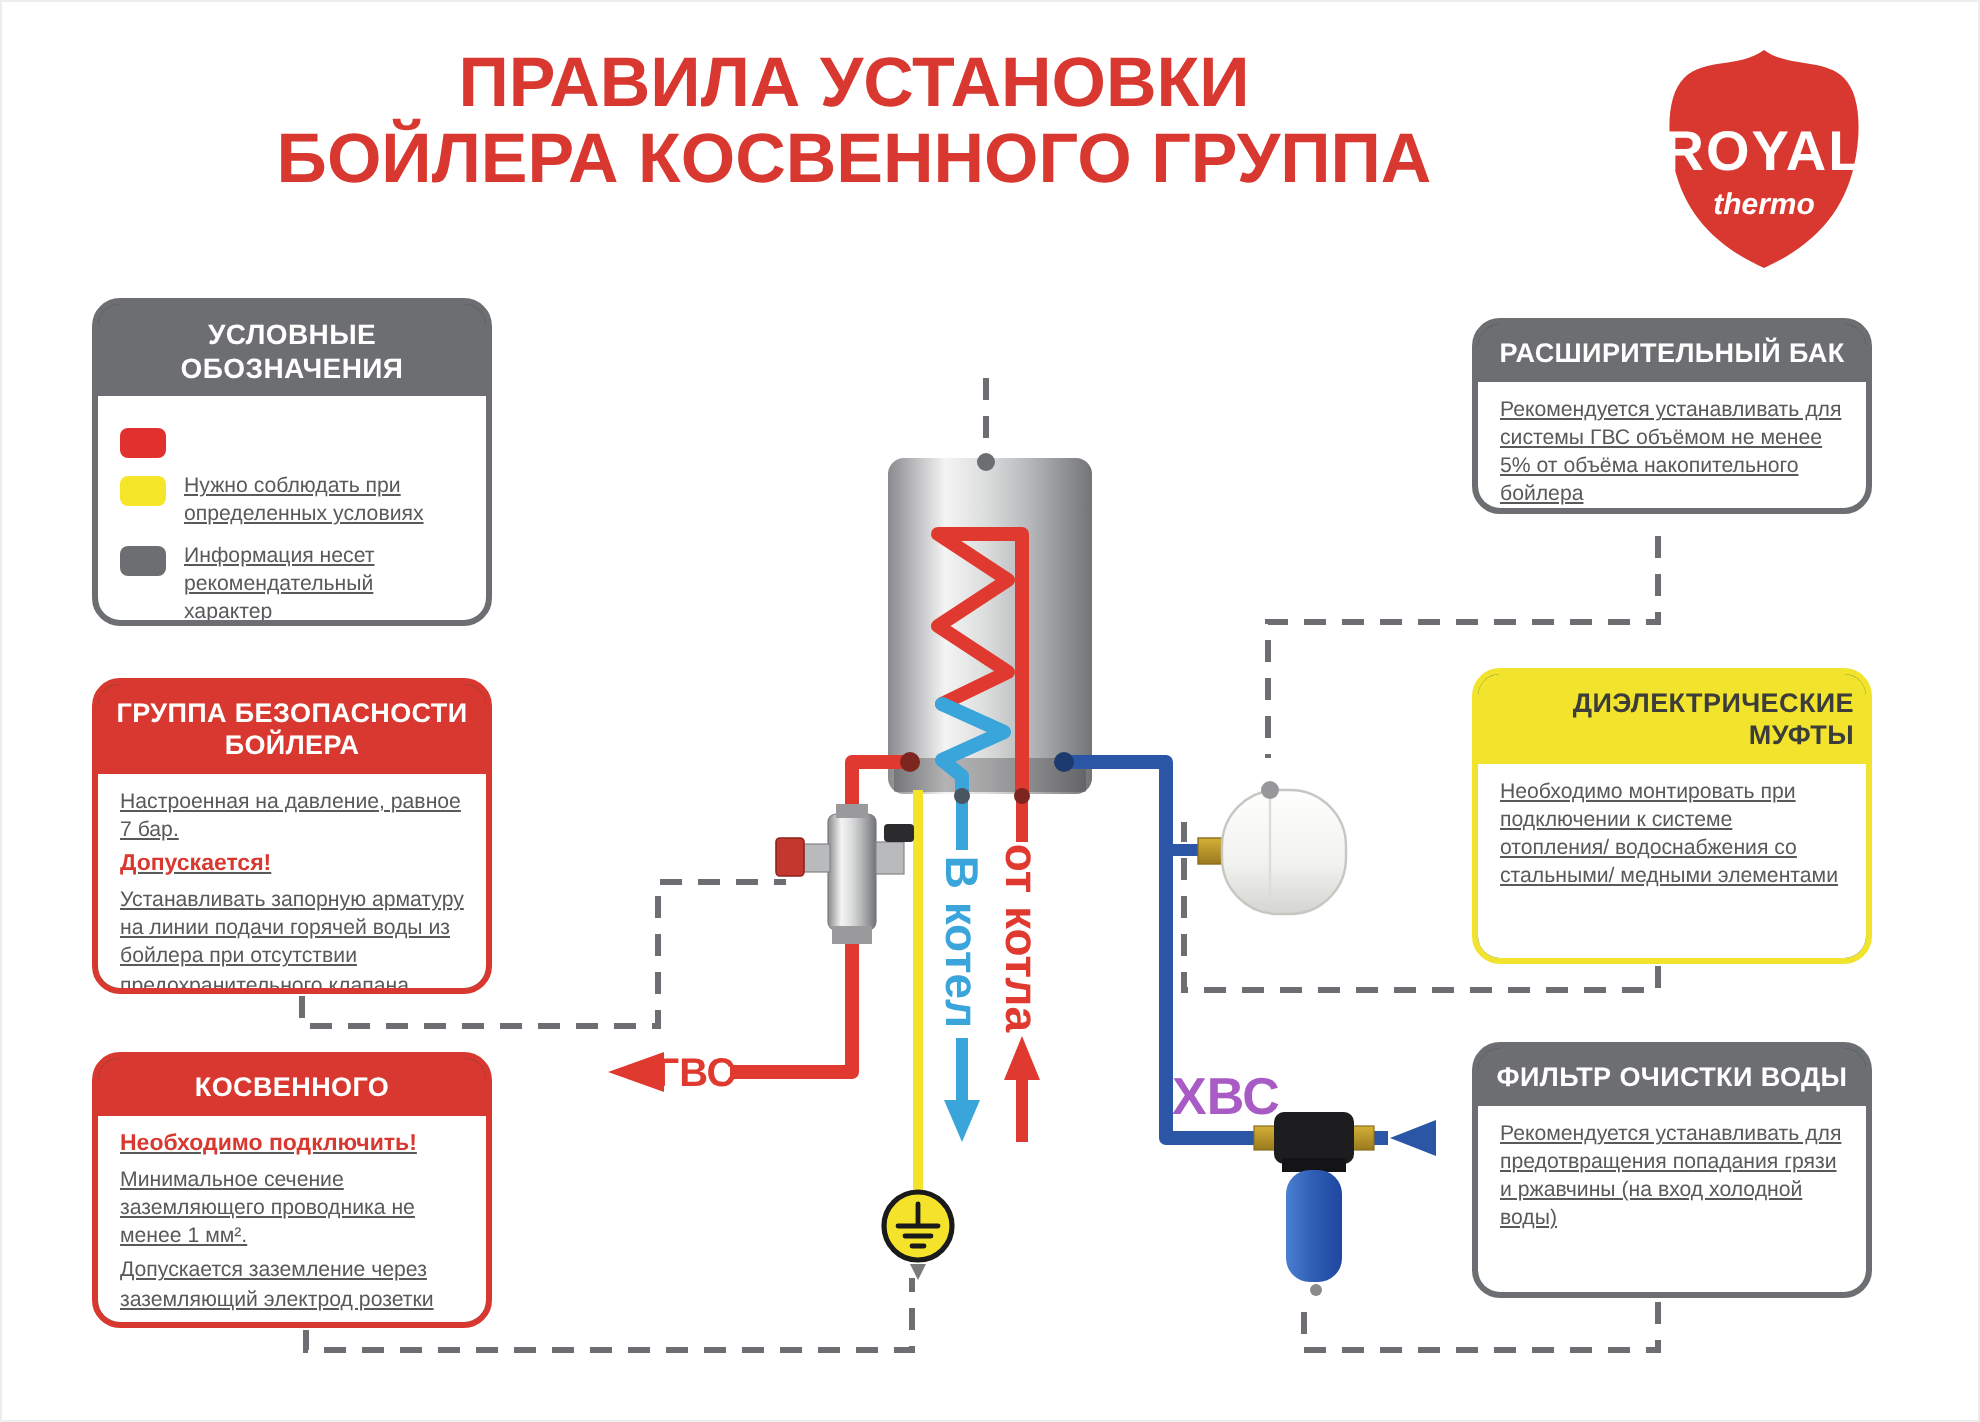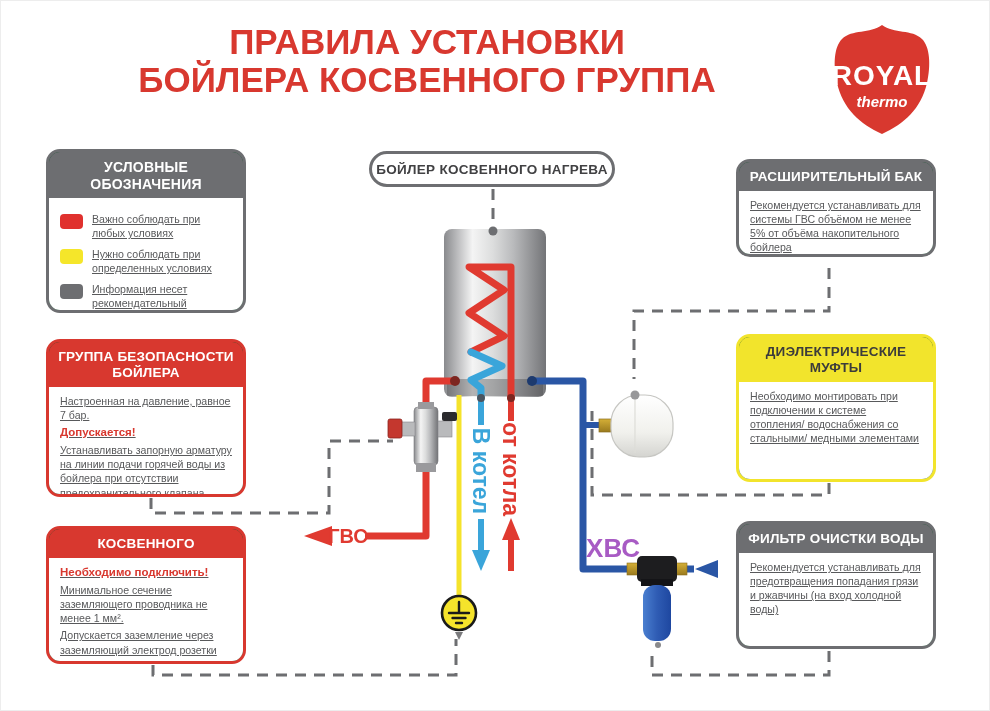--- a/index.html
+++ b/index.html
@@ -9,21 +9,21 @@
   .title{position:absolute;top:22px;left:0;width:852px;text-align:center;color:#d8382f;
          font-weight:bold;font-size:35px;line-height:1.08;letter-spacing:0;}
   
   .box{position:absolute;width:200px;border:3px solid;border-radius:14px;background:#14532d;
        display:flex;flex-direction:column;overflow:hidden;box-sizing:border-box;z-index:2;}
   .box .hd{font-weight:bold;text-align:center;padding:7px 6px 6px;font-size:13.5px;line-height:1.18;letter-spacing:.2px;}
   .box .bd{padding:7px 11px;font-size:10.6px;line-height:1.33;color:#58595b;background:#fff;flex:1;text-decoration:underline;}
   .box .bd p{margin:0 0 3px 0;}
   .gray{border-color:#6d6e71}.gray .hd{background:#6d6e71;color:#fff;}
   .red{border-color:#d8382f}.red .hd{background:#d8382f;color:#fff;}
-  .yellow{border-color:#f2e42c}.yellow .hd{background:#f2e42c;color:#3c3c3b;}
+  .yellow{border-color:#f2e42c}.yellow .hd{background:#f2e42c;color:#3c3c3b;text-align:right;}
   .warn{color:#d8382f;font-weight:bold;font-size:11.5px;}
   
   .lg-row{display:flex;gap:9px;align-items:flex-start;margin:7px 0;}
   .sw{width:23px;height:15px;border-radius:4px;flex:none;margin-top:2px;}
   .sw-red{background:#e0312e}.sw-yellow{background:#f5e62a}.sw-gray{background:#6d6e71}
   
   #legend-box{left:45px;top:148px;height:164px;}
   #safety-box{left:45px;top:338px;height:158px;}
   #ground-box{left:45px;top:525px;height:138px;}
   #tank-box{left:735px;top:148px;height:98px;margin-top:10px;}
@@ -159,28 +159,26 @@
 
     <g>
       <circle cx="492" cy="230" r="4.5" fill="#6d6e71"></circle>
       <circle cx="454" cy="380" r="5" fill="#7d2620"></circle>
       <circle cx="531" cy="380" r="5" fill="#1d3a6e"></circle>
       <circle cx="480" cy="397" r="4" fill="#4a5560"></circle>
       <circle cx="510" cy="397" r="4" fill="#7d2620"></circle>
     </g>
   </svg>
 
-  <div class="pill">БОЙЛЕР КОСВЕННОГО НАГРЕВА</div>
 
   <div class="box gray" id="legend-box">
     <div class="hd" style="font-size:14px">УСЛОВНЫЕ ОБОЗНАЧЕНИЯ</div>
     <div class="bd">
       <div class="lg-row">
         <span class="sw sw-red"></span>
-        <span>Важно соблюдать при любых условиях</span>
       </div>
       <div class="lg-row">
         <span class="sw sw-yellow"></span>
         <span>Нужно соблюдать при определенных условиях</span>
       </div>
       <div class="lg-row">
         <span class="sw sw-gray"></span>
         <span>Информация несет рекомендательный характер</span>
       </div>
     </div>

